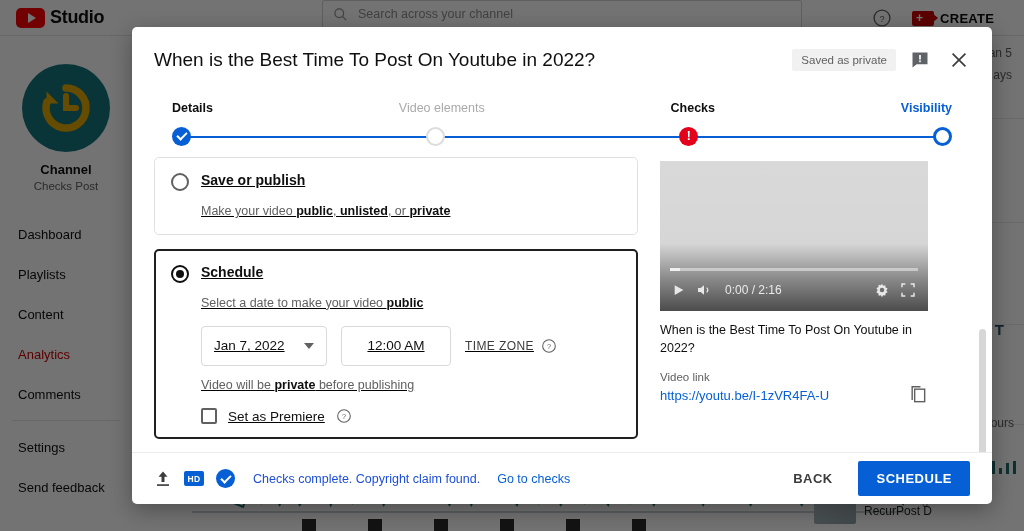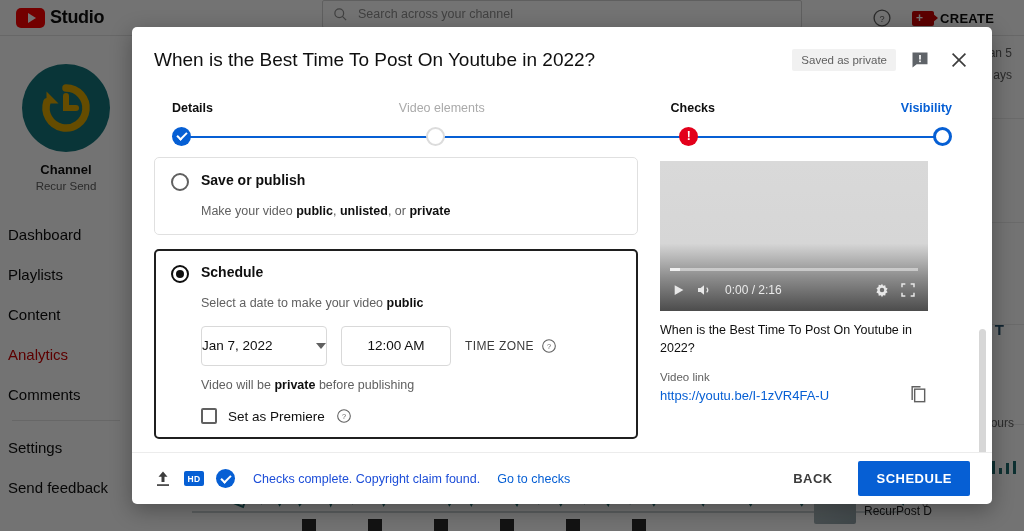--- a/index.html
+++ b/index.html
@@ -57,21 +57,21 @@
 
   .bg-side { position: absolute; left: 0; top: 36px; width: 132px; bottom: 0; background: #fff; }
   .avatar {
     width: 88px; height: 88px; border-radius: 50%; background: #15777d;
     margin: 28px auto 0; position: relative;
   }
   .avatar svg { position: absolute; left: 14px; top: 14px; }
   .ch-name { text-align: center; font-size: 13px; font-weight: 700; color: #0f0f0f; margin-top: 10px; }
   .ch-sub { text-align: center; font-size: 11.5px; color: #606060; margin-top: 3px; }
   .side-nav { margin-top: 22px; }
-  .side-item { height: 40px; display: flex; align-items: center; padding-left: 8px; font-size: 15px; color: #0f0f0f; }
+  .side-item { height: 40px; display: flex; align-items: center; padding-left: 18px; font-size: 13px; color: #0f0f0f; }
   .side-item.active { color: #c00; }
   .side-sep { height: 1px; background: #e5e5e5; margin: 6px 12px; }
 
   .bg-main { position: absolute; left: 132px; top: 36px; right: 0; bottom: 0; background: #fff; }
   .bg-daterange { position: absolute; right: 12px; top: 10px; text-align: right; font-size: 12px; color: #606060; }
   .bg-daterange .r2 { margin-top: 8px; }
   .bg-hline { position:absolute; left: 0; right: 0; height: 1px; background: #ececec; }
   .bg-bigT { position: absolute; right: 20px; top: 285px; font-size: 15px; font-weight: 700; color: #27506b; }
   .bg-hours { position: absolute; right: 10px; top: 380px; font-size: 12px; color: #5f5f5f; }
   .bg-bars { position: absolute; right: 8px; top: 424px; display: flex; gap: 4px; align-items: flex-end; height: 14px; }
@@ -117,38 +117,38 @@
     content:""; position:absolute; left:5px; top:5px; width:8px; height:4px;
     border-left:2px solid #fff; border-bottom:2px solid #fff; transform: rotate(-45deg);
   }
   .dot.empty { background: #fff; border: 2px solid #dcdcdc; }
   .dot.err { background: #e3001b; }
   .dot.err::after { content:"!"; position:absolute; inset:0; color:#fff; font-size:12px; font-weight:700; text-align:center; line-height:19px; }
   .dot.cur { background: #fff; border: 3px solid #065fd4; }
 
   
   .m-body { flex: 1; display: flex; padding: 0 22px; position: relative; overflow: hidden; }
-  .col-left { width: 484px; padding-top: 6px; position: relative; }
+  .col-left { width: 484px; padding-top: 6px; position: relative; text-decoration: underline; }
   .col-right { width: 290px; padding-top: 10px; padding-left: 22px; }
 
   .card { border: 1px solid #e0e0e0; border-radius: 5px; padding: 14px 16px; }
   .card + .card { margin-top: 14px; }
   .card.sel { border: 2px solid #1f1f1f; padding: 13px 15px; }
   .opt-row { display: flex; align-items: flex-start; gap: 12px; }
   .radio { width: 18px; height: 18px; border-radius: 50%; border: 2px solid #606060; flex: none; margin-top: 1px; position: relative; }
   .radio.on { border-color: #0f0f0f; }
   .radio.on::after { content:""; position:absolute; left:3px; top:3px; width:8px; height:8px; border-radius:50%; background:#0f0f0f; }
   .opt-title { font-size: 14px; font-weight: 700; color: #0f0f0f; }
   .opt-sub { font-size: 12.5px; color: #606060; margin-top: 15px; line-height: 1.35; }
   .opt-sub b { color: #0f0f0f; font-weight: 700; }
 
   .pickers { display: flex; align-items: center; gap: 14px; margin-top: 14px; margin-left: 30px; }
   .picker {
     height: 40px; border: 1px solid #d9d9d9; border-radius: 4px;
-    display: flex; align-items: center; padding: 0 0; font-size: 13.5px; color: #0f0f0f;
+    display: flex; align-items: center; padding: 0 12px; font-size: 13.5px; color: #0f0f0f;
   }
   .picker.date { width: 126px; justify-content: space-between; }
   .picker.time { width: 110px; justify-content: center; }
   .caret { width:0;height:0;border-left:5px solid transparent;border-right:5px solid transparent;border-top:6px solid #606060; }
   .tz { display: flex; align-items: center; gap: 7px; }
   .tz span { font-size: 12px; color: #3c3c3c; letter-spacing: .4px; }
 
   .note { font-size: 12.5px; color: #606060; margin-top: 12px; margin-left: 30px; }
   .note b { color:#0f0f0f; font-weight:700; }
   .premiere { display: flex; align-items: flex-end; gap: 11px; margin-top: 16px; margin-left: 30px; }
@@ -228,21 +228,21 @@
 
     <div class="bg-side">
       <div class="avatar">
         <svg width="60" height="60" viewBox="0 0 24 24">
           <path d="M12 4a8 8 0 1 1-7.6 5.5" fill="none" stroke="#e0a800" stroke-width="3" stroke-linecap="round"></path>
           <path d="M4.2 5.4 L4.2 10.2 L9 10.2 Z" fill="#e0a800"></path>
           <path d="M12 7.2 L12 12 L16 12" fill="none" stroke="#e0a800" stroke-width="2.4" stroke-linecap="round"></path>
         </svg>
       </div>
       <div class="ch-name">Channel</div>
-      <div class="ch-sub">Recur Send</div>
+      <div class="ch-sub">Checks Post</div>
       <div class="side-nav">
         <div class="side-item">Dashboard</div>
         <div class="side-item">Playlists</div>
         <div class="side-item">Content</div>
         <div class="side-item active">Analytics</div>
         <div class="side-item">Comments</div>
         <div class="side-sep"></div>
         <div class="side-item">Settings</div>
         <div class="side-item">Send feedback</div>
       </div>

